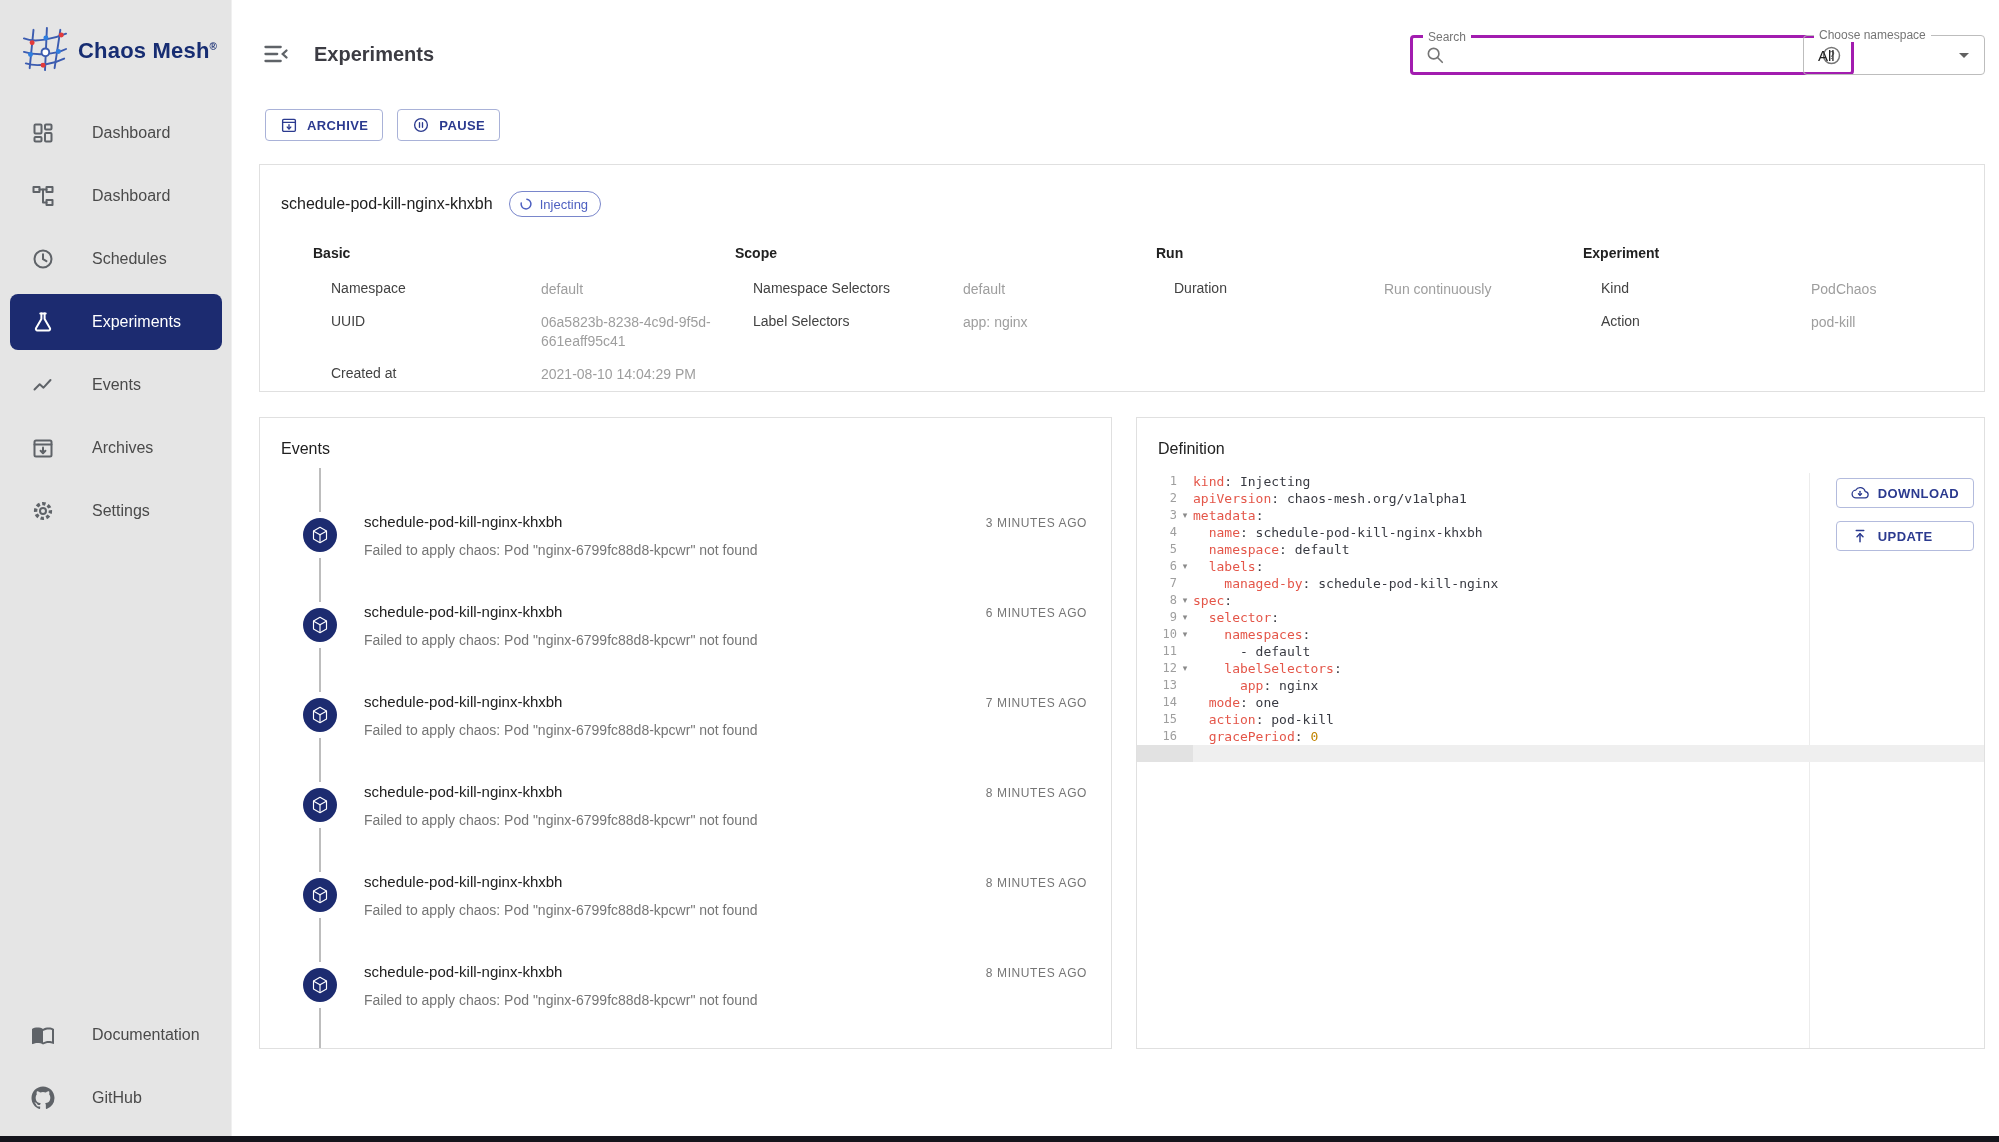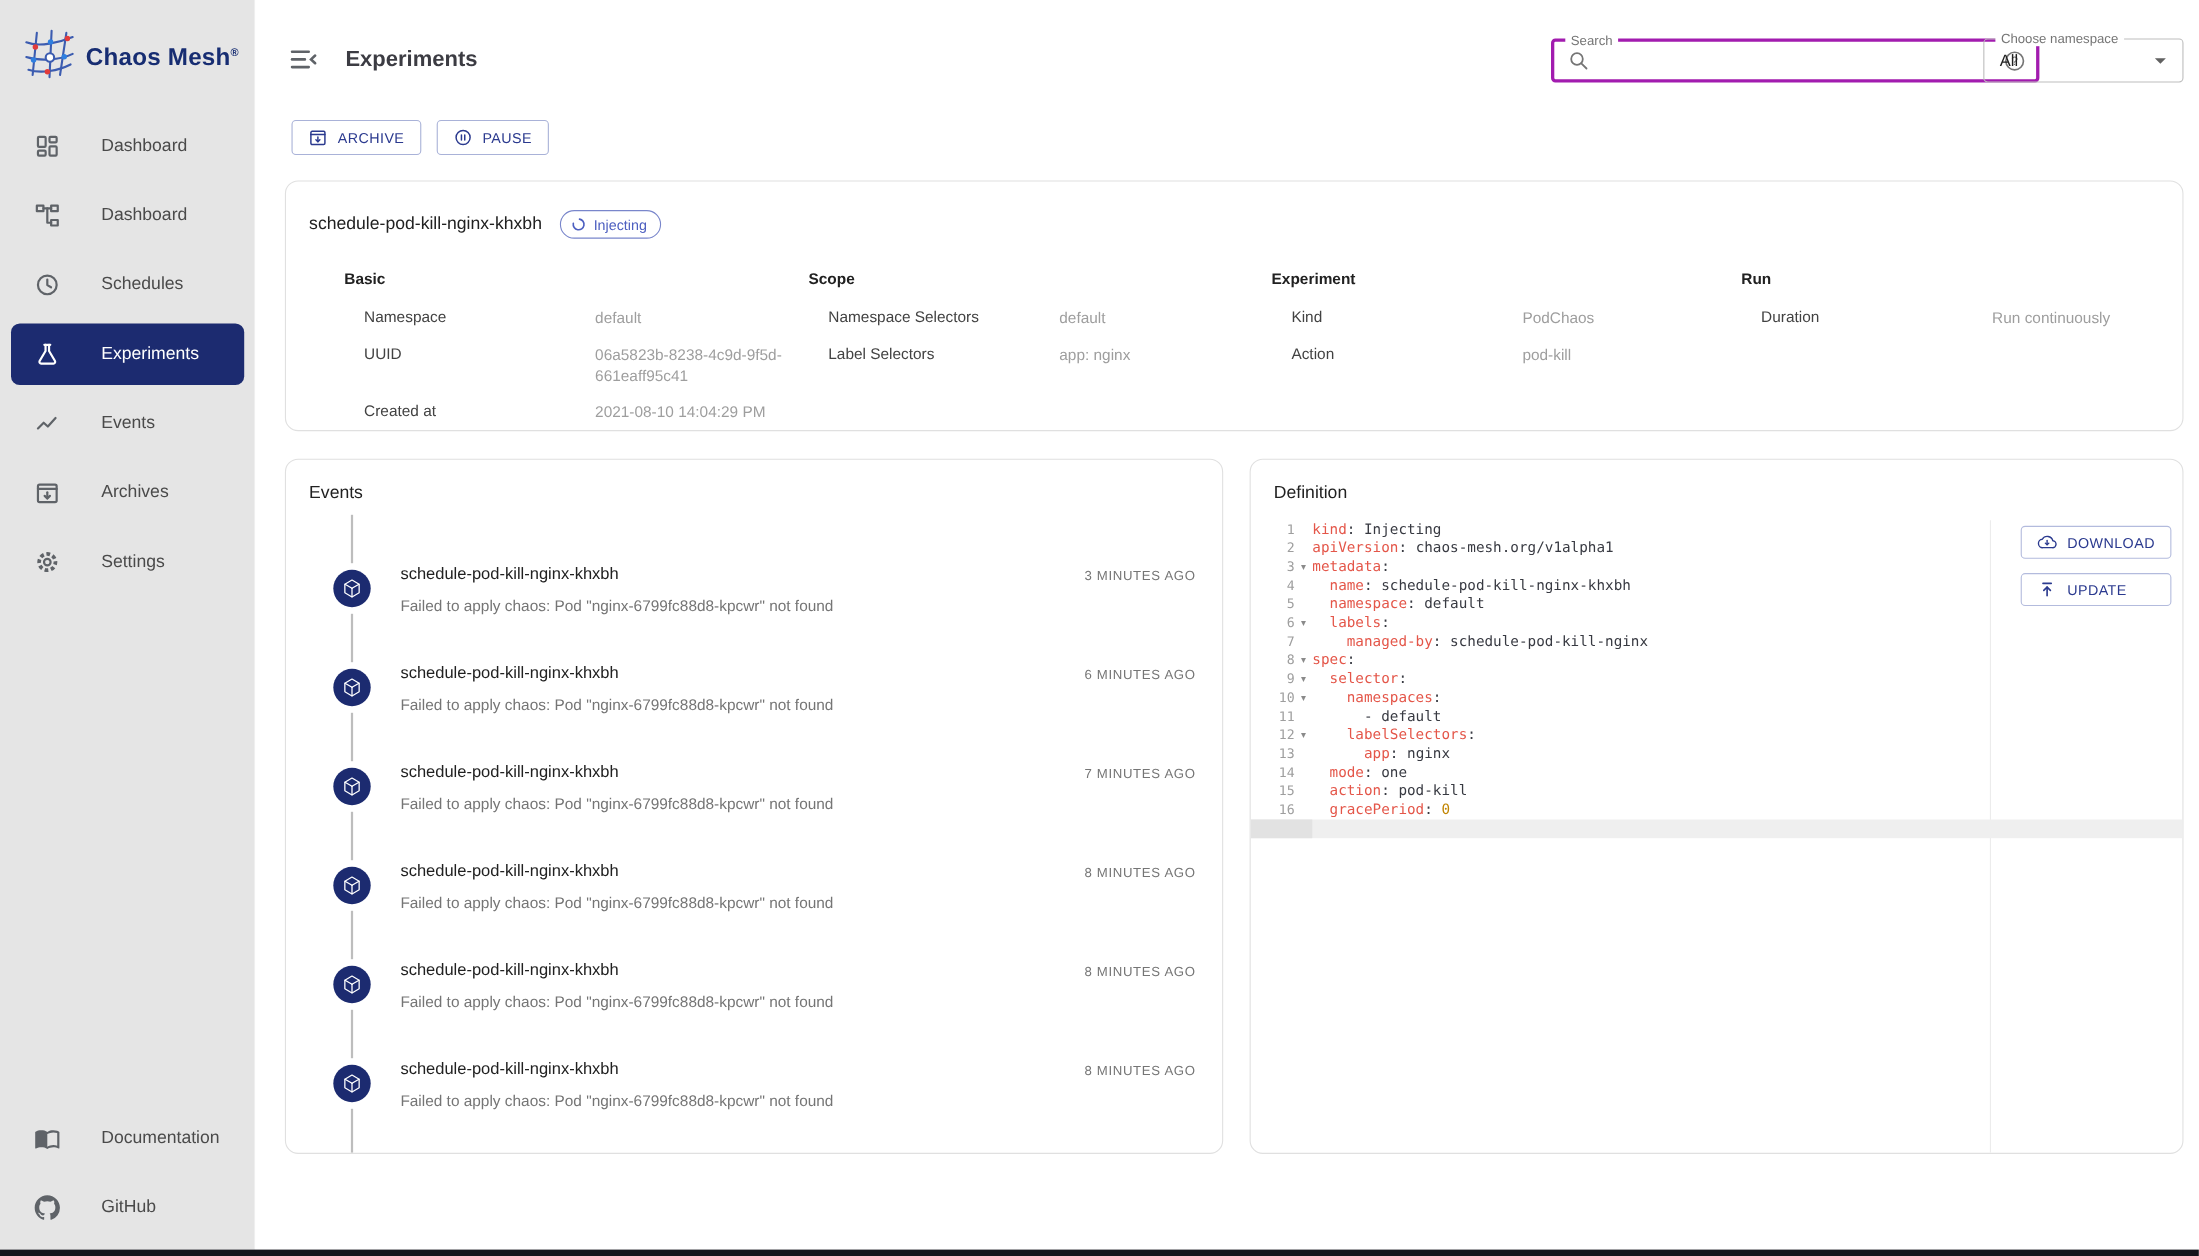--- a/index.html
+++ b/index.html
@@ -39,25 +39,25 @@
     font-family:"Liberation Sans", sans-serif; min-width:0; background:transparent; }
   .ns-field { position:absolute; left:1571px; top:35px; width:182px; height:40px;
     border:1px solid #bdbdbd; border-radius:4px; display:flex; align-items:center;
     padding:0 8px 0 14px; cursor:pointer; }
   .ns-value { font-size:15px; color:#212121; flex:1; }
 
   
   .toolbar { position:absolute; left:33px; top:109px; display:flex; gap:14px; }
   .btn { display:inline-flex; align-items:center; gap:9px; height:32px; padding:0 14px;
     border:1px solid #a9b2d8; border-radius:4px; background:#fff; color:#2b3a8f;
-    font-size:13px; font-weight:400; letter-spacing:.4px; cursor:pointer; white-space:nowrap; }
+    font-size:13px; font-weight:700; letter-spacing:.4px; cursor:pointer; white-space:nowrap; }
   .btn svg { width:18px; height:18px; display:block; }
 
   
-  .card { position:absolute; background:#fff; border:1px solid #e0e0e0; border-radius:12px; }
+  .card { position:absolute; background:#fff; border:1px solid #e0e0e0; border-radius:0; }
   .card-overview { left:27px; top:164px; width:1726px; height:228px; padding:26px 24px 0 21px; }
   .exp-title-row { display:flex; align-items:center; gap:16px; }
   .exp-name { font-size:16px; color:#212121; }
   .chip { display:inline-flex; align-items:center; gap:7px; height:26px; padding:0 12px 0 9px;
     border:1px solid #7986cb; border-radius:13px; color:#4d5fc0; font-size:13px; }
   .chip svg { width:14px; height:14px; }
 
   .info-grid { display:grid; grid-template-columns:422px 421px 427px 1fr; margin-top:28px;margin-left:32px; }
   .info-head { font-size:14px; font-weight:700; color:#212121; margin-bottom:12px; }
   .info-row { display:flex; padding:7px 10px 7px 18px; align-items:flex-start; }
@@ -315,35 +315,35 @@
           <div class="info-row">
             <span class="info-label">Namespace Selectors</span>
             <span class="info-value">default</span>
           </div>
           <div class="info-row">
             <span class="info-label">Label Selectors</span>
             <span class="info-value">app: nginx</span>
           </div>
         </div>
         <div>
+          <div class="info-head">Run</div>
+          <div class="info-row">
+            <span class="info-label">Duration</span>
+            <span class="info-value">Run continuously</span>
+          </div>
+        </div>
+        <div>
           <div class="info-head">Experiment</div>
           <div class="info-row">
             <span class="info-label">Kind</span>
             <span class="info-value">PodChaos</span>
           </div>
           <div class="info-row">
             <span class="info-label">Action</span>
             <span class="info-value">pod-kill</span>
-          </div>
-        </div>
-        <div>
-          <div class="info-head">Run</div>
-          <div class="info-row">
-            <span class="info-label">Duration</span>
-            <span class="info-value">Run continuously</span>
           </div>
         </div>
       </div>
   </div>
 
   <div class="card card-events">
     <div class="panel-title">Events</div>
     <div class="timeline" id="events-timeline">
         <div class="conn"></div>
         <div class="ev-row">

